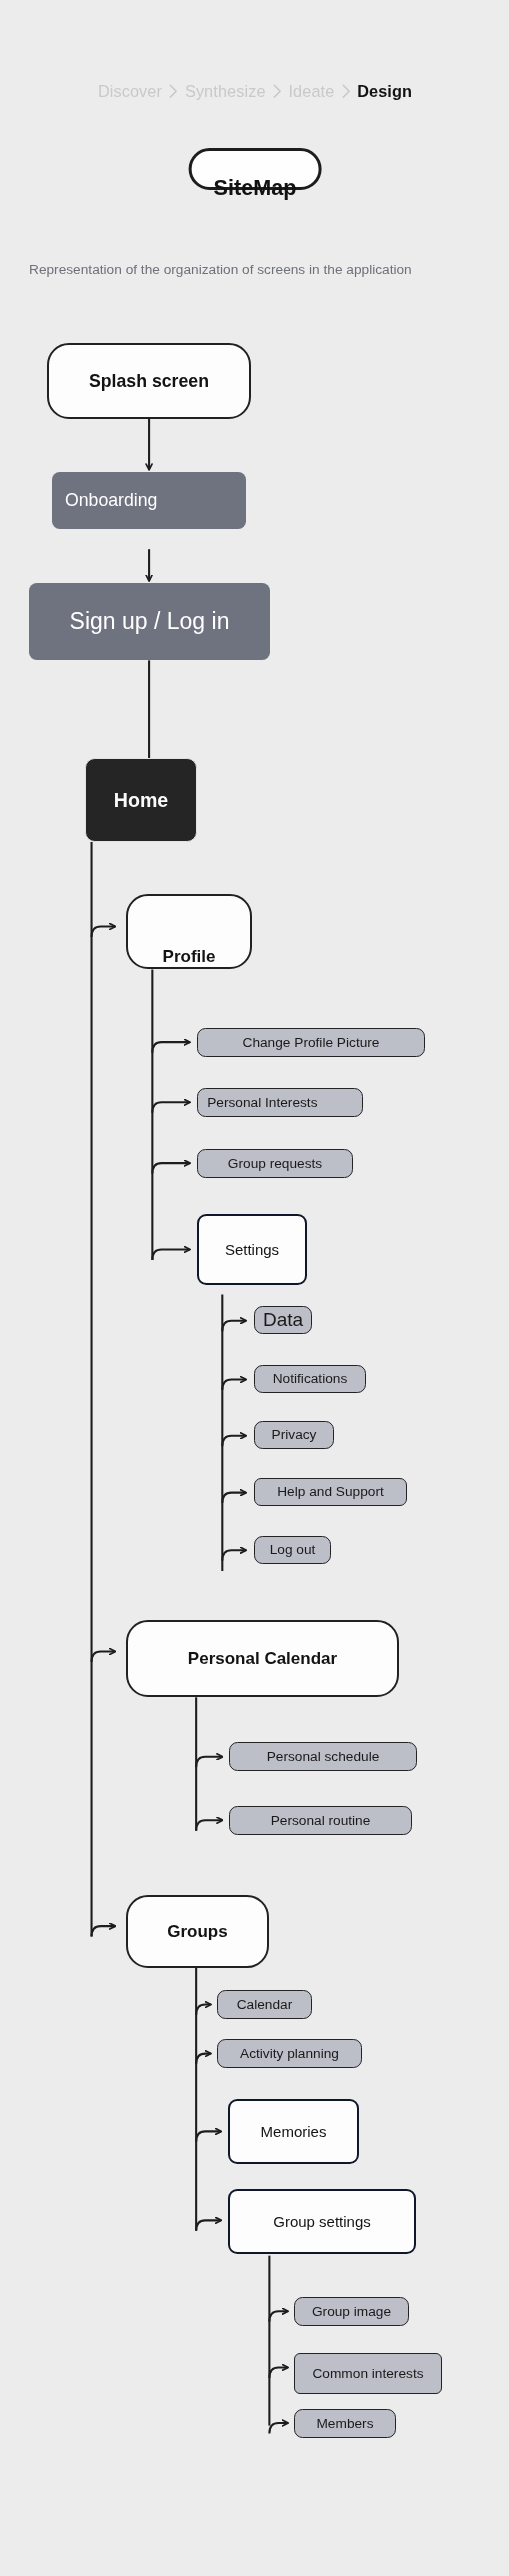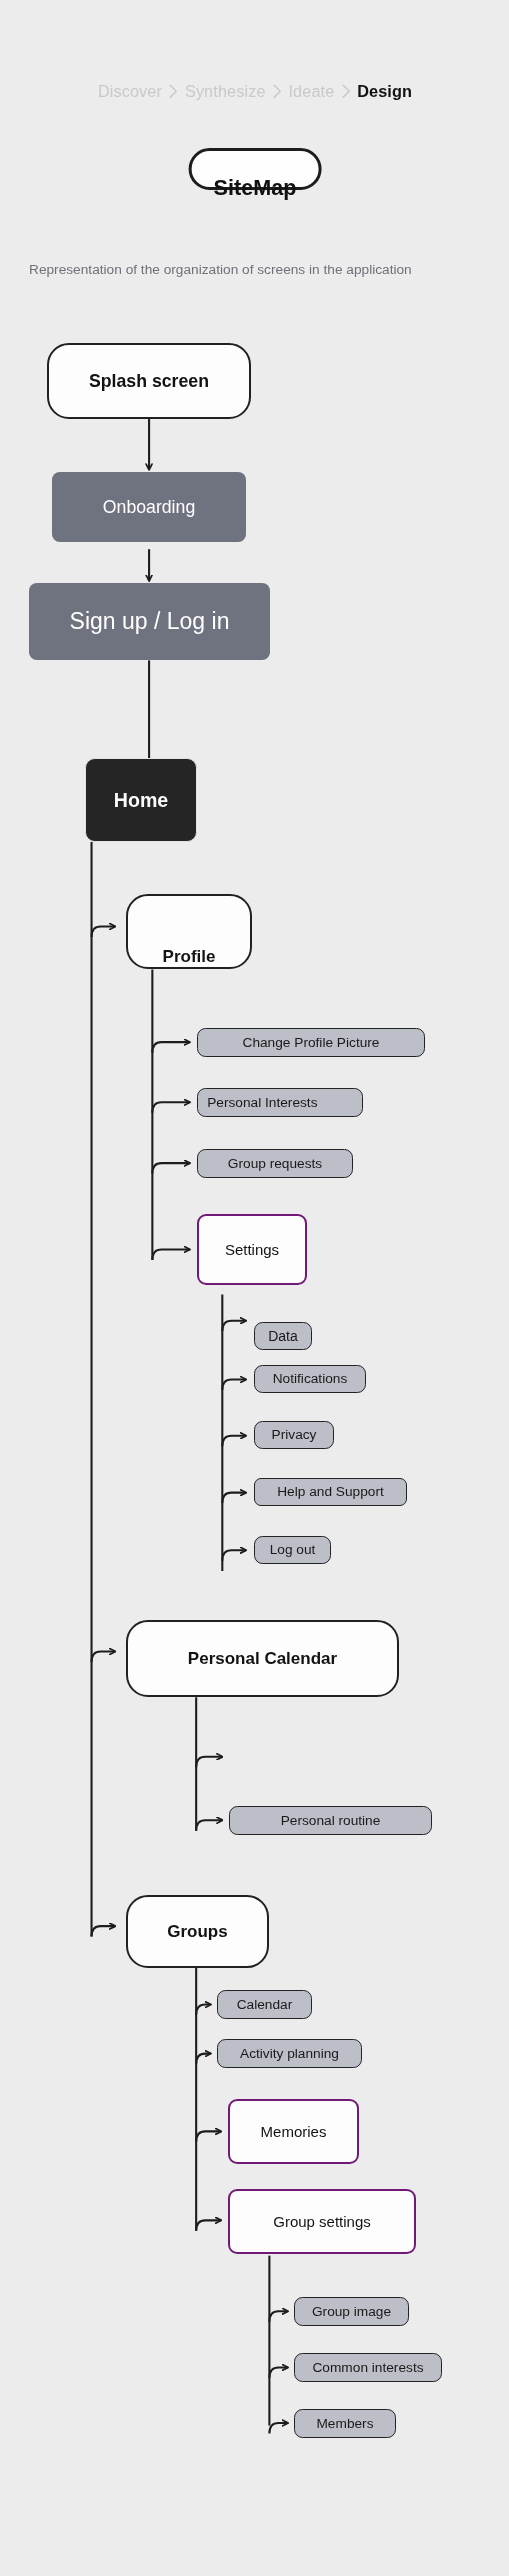--- a/index.html
+++ b/index.html
@@ -49,21 +49,21 @@
     white-space:nowrap;
   }
   
   .n-white{
     background:#fdfdfd;border:2.3px solid #212121;border-radius:22px;
     color:#131313;font-weight:bold;
     padding:0 14.4px;
   }
   
   .n-white-r{
-    background:#fdfdfd;border:2px solid #701a75;border-radius:9.2px;
+    background:#fdfdfd;border:2px solid #0f172a;border-radius:9.2px;
     color:#141414;font-weight:normal;
     padding:8px 13px;
   }
   
   .n-slate{
     background:#6f727f;border-radius:7.8px;color:#ffffff;font-weight:normal;
     padding:0 13px;
   }
   
   .n-dark{
@@ -157,21 +157,21 @@
       <path d="M412,3551 q0,-16 14,-16 L440,3535" marker-end="url(#ah)"></path>
       <path d="M412,3637 q0,-16 14,-16 L440,3621" marker-end="url(#ah)"></path>
       <path d="M412,3722 q0,-16 14,-16 L440,3706" marker-end="url(#ah)"></path>
     </g>
   </svg>
 
   <div class="node n-white" style="left:47px;top:343px;width:204px;height:76px;font-size:17.7px;justify-content:center;">
     <span>Splash screen</span>
   </div>
 
-  <div class="node n-slate" style="left:52px;top:472px;width:194px;height:70px;font-size:17.7px;justify-content:center;">
+  <div class="node n-slate" style="left:52px;top:472px;width:194px;height:57px;font-size:17.7px;">
     <span>Onboarding</span>
   </div>
 
   <div class="node n-slate" style="left:29px;top:583px;width:241px;height:77px;font-size:23px;justify-content:center;text-align:center;">
     <span>Sign up / Log in</span>
   </div>
 
   <div class="node n-dark" style="left:85px;top:758px;width:112px;height:84px;font-size:19.6px;justify-content:center;">
     <span>Home</span>
   </div>
@@ -197,42 +197,45 @@
   </div>
 
   <div class="node n-pill" style="left:197px;top:1149px;width:156px;height:29px;font-size:13.7px;justify-content:center;">
     <span>Group requests</span>
   </div>
 
   <div class="node n-white-r" style="left:197px;top:1214px;width:110px;height:71px;font-size:15px;justify-content:center;">
     <span>Settings</span>
   </div>
 
-  <div class="node n-pill" style="left:254px;top:1306px;width:58px;height:27.5px;font-size:14px;justify-content:center;margin-top:16px;">
+  <div class="node n-pill" style="left:254px;top:1306px;width:58px;height:27.5px;font-size:19px;justify-content:center;">
     <span>Data</span>
   </div>
 
   <div class="node n-pill" style="left:254px;top:1365px;width:112px;height:27.5px;font-size:13.7px;justify-content:center;">
     <span>Notifications</span>
   </div>
 
   <div class="node n-pill" style="left:254px;top:1421px;width:80px;height:27.5px;font-size:13.7px;justify-content:center;">
     <span>Privacy</span>
   </div>
 
   <div class="node n-pill" style="left:254px;top:1478px;width:153px;height:27.5px;font-size:13.7px;justify-content:center;border-radius:7px;">
     <span>Help and Support</span>
   </div>
 
   <div class="node n-pill" style="left:254px;top:1536px;width:77px;height:27.5px;font-size:13.7px;justify-content:center;">
     <span>Log out</span>
   </div>
 
-
-  <div class="node n-pill" style="left:229px;top:1806px;width:203px;height:29px;font-size:13.7px;justify-content:center;">
+  <div class="node n-pill" style="left:229px;top:1742px;width:188px;height:29px;font-size:13.7px;justify-content:center;">
+    <span>Personal schedule</span>
+  </div>
+
+  <div class="node n-pill" style="left:229px;top:1806px;width:183px;height:29px;font-size:13.7px;justify-content:center;">
     <span>Personal routine</span>
   </div>
 
   <div class="node n-pill" style="left:217px;top:1990px;width:95px;height:29px;font-size:13.7px;justify-content:center;">
     <span>Calendar</span>
   </div>
 
   <div class="node n-pill" style="left:217px;top:2039px;width:145px;height:29px;font-size:13.7px;justify-content:center;">
     <span>Activity planning</span>
   </div>
@@ -242,21 +245,21 @@
   </div>
 
   <div class="node n-white-r" style="left:228px;top:2189px;width:188px;height:65px;font-size:15px;justify-content:center;">
     <span>Group settings</span>
   </div>
 
   <div class="node n-pill" style="left:294px;top:2297px;width:115px;height:29px;font-size:13.7px;justify-content:center;">
     <span>Group image</span>
   </div>
 
-  <div class="node n-pill" style="left:294px;top:2353px;width:148px;height:29px;font-size:13.7px;justify-content:center;">
+  <div class="node n-pill" style="left:294px;top:2353px;width:148px;height:41px;font-size:13.7px;justify-content:center;border-radius:6px;">
     <span>Common interests</span>
   </div>
 
   <div class="node n-pill" style="left:294px;top:2409px;width:102px;height:29px;font-size:13.7px;justify-content:center;">
     <span>Members</span>
   </div>
 
 </div>
 
 

